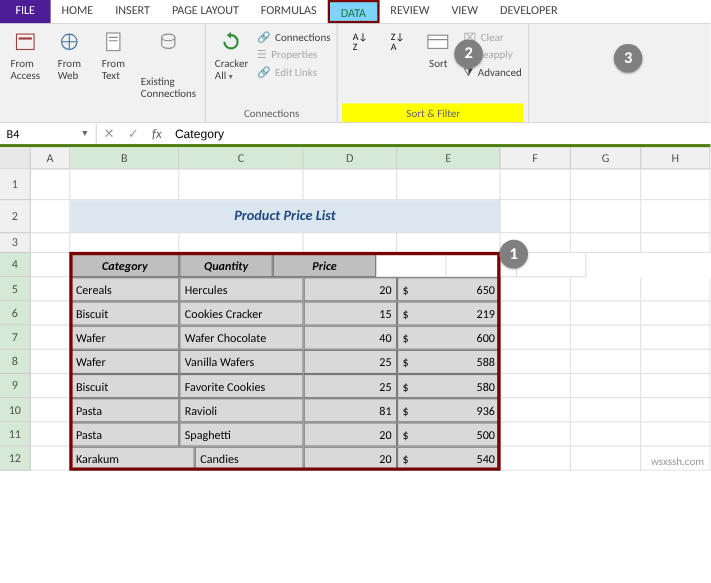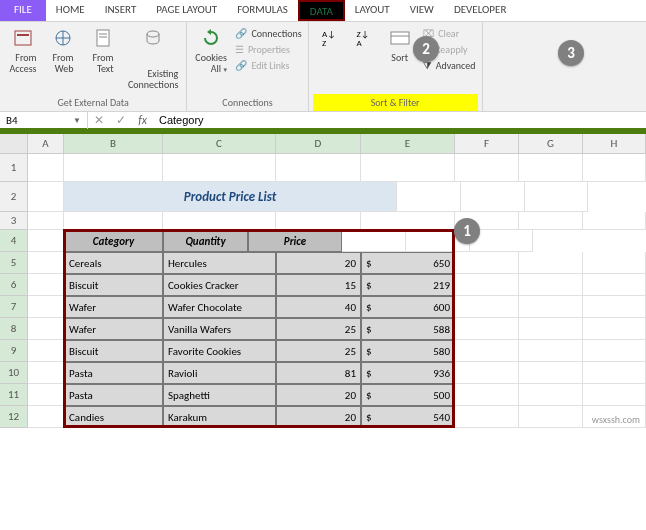--- a/index.html
+++ b/index.html
@@ -1,40 +1,40 @@
 <!DOCTYPE html>
 <html><head>
   <meta charset="utf-8">
   <style>
     * { box-sizing: border-box; margin: 0; padding: 0; }
     body { font-family: "Segoe UI", Calibri, sans-serif; font-size: 12px; background: #fff; width: 646px; position: relative; }
     
     
     .ribbon-tabs { display: flex; height: 22px; background: #fff; border-bottom: 1px solid #d4d4d4; }
-    .file-tab { background: #8b5cf6; color: #fff; padding: 3px 14px; font-size: 11px; }
+    .file-tab { background: #4c1d95; color: #fff; padding: 3px 14px; font-size: 11px; }
     .tab { padding: 3px 10px; font-size: 11px; color: #444; cursor: pointer; }
-    .tab.active { border: 2px solid #7a0000; background: #000000; color: #217346; font-weight: 500; position: relative; }
+    .tab.active { border: 2px solid #7a0000; background: #7dd3fc; color: #217346; font-weight: 500; position: relative; }
     
     
     .ribbon { display: flex; background: #f1f1f1; border-bottom: 1px solid #d4d4d4; height: 90px; }
     .group { display: flex; flex-direction: column; border-right: 1px solid #d4d4d4; padding: 2px 4px 0; }
     .group-items { display: flex; gap: 2px; flex: 1; align-items: flex-start; }
     .group-label { text-align: center; font-size: 10px; color: #666; padding: 2px 0; white-space: nowrap; }
     .group-label.hl { background: yellow; }
     .big-btn { display: flex; flex-direction: column; align-items: center; padding: 2px 4px; cursor: pointer; min-width: 38px; }
     .big-btn .icon { width: 24px; height: 24px; margin-bottom: 2px; display:flex;align-items:center;justify-content:center; }
-    .big-btn .lbl { font-size: 10px; color: #444; text-align: right; line-height: 11px; }
+    .big-btn .lbl { font-size: 10px; color: #444; text-align: left; line-height: 11px; }
     .big-btn.outlined { border: 3px solid #7a0000; padding: 1px 3px; }
     .small-item { display: flex; align-items: center; gap: 4px; font-size: 10px; color: #444; padding: 1px 2px; cursor: pointer; }
     .small-item.disabled { color: #aaa; }
     .small-stack { display: flex; flex-direction: column; gap: 1px; padding-top: 2px; }
     .dd-arrow { font-size: 7px; color: #666; }
     
     
-    .formula-bar { display: flex; align-items: center; height: 22px; border-bottom: 6px solid #4d7c0f; background: #fff; }
+    .formula-bar { display: flex; align-items: center; height: 22px; border-bottom: 3px solid #4d7c0f; background: #fff; }
     .name-box { width: 88px; border-right: 1px solid #d4d4d4; padding: 2px 6px; font-size: 11px; display:flex; justify-content:space-between; align-items:center;}
     .nb-dd { font-size: 8px; color: #666; }
     .fx-area { display: flex; align-items: center; flex: 1; }
     .fx-btn { padding: 0 6px; color: #999; cursor: pointer; }
     .fx-icon { font-style: italic; padding: 0 6px; color: #666; }
     .formula-input { flex: 1; padding: 2px 6px; font-size: 11px; border: none; outline: none; }
     
     
     .grid-area { position: relative; }
     .col-headers { display: flex; height: 20px; background: #f0f0f0; border-bottom: 1px solid #ccc; }
@@ -87,21 +87,21 @@
 </head>
 <body>
 
 <div class="ribbon-tabs">
   <div class="file-tab">FILE</div>
   <div class="tab">HOME</div>
   <div class="tab">INSERT</div>
   <div class="tab">PAGE LAYOUT</div>
   <div class="tab">FORMULAS</div>
   <div class="tab active">DATA</div>
-  <div class="tab">LAYOUT</div>
+  <div class="tab">REVIEW</div>
   <div class="tab">VIEW</div>
   <div class="tab">DEVELOPER</div>
 </div>
 
 <div class="callout" style="left:413px; top:36px;">2</div>
 
 <div class="callout" style="left:558px; top:40px;">3</div>
 
 <div class="ribbon">
   <div class="group">
@@ -141,33 +141,32 @@
         <div class="icon">
             <svg width="20" height="20">
               <ellipse cx="10" cy="6" rx="6" ry="3" fill="none" stroke="#888"></ellipse>
               <path d="M4 6 V13 A6 3 0 0 0 16 13 V6" fill="none" stroke="#888"></path>
             </svg>
           </div>
         <div class="lbl" style="white-space:pre-line;margin-top:16px;">Existing
 Connections</div>
       </div>
     </div>
-    <div class="group-label">Get External Data</div>
   </div>
 
   <div class="group">
     <div class="group-items">
       <div class="big-btn">
         <div class="icon">
             <svg width="20" height="20">
               <path d="M10 4 A6 6 0 1 1 4 10" fill="none" stroke="#309040" stroke-width="2"></path>
               <path d="M10 1 L10 7 L6 4 Z" fill="#309040"></path>
             </svg>
           </div>
-        <div class="lbl" style="white-space:pre-line;"><span>Cookies
+        <div class="lbl" style="white-space:pre-line;"><span>Cracker
 All</span> <span class="dd-arrow">▾</span></div>
       </div>
       <div class="small-stack">
         <div class="small-item">
             <span>🔗</span>
             <span>Connections</span>
           </div>
         <div class="small-item disabled">
             <span>☰</span>
             <span>Properties</span>
@@ -265,21 +264,21 @@
           <div class="cell col-C"></div>
           <div class="cell col-D"></div>
           <div class="cell col-E"></div>
           <div class="cell col-F"></div>
           <div class="cell col-G"></div>
           <div class="cell col-H"></div>
         </div>
 
       <div class="row r2">
           <div class="cell col-A"></div>
-          <div class="cell title-cell" style="width:333px;">Product Price List</div>
+          <div class="cell title-cell" style="width:391px;">Product Price List</div>
           <div class="cell col-F"></div>
           <div class="cell col-G"></div>
           <div class="cell col-H"></div>
         </div>
 
       <div class="row r3">
           <div class="cell col-A"></div>
           <div class="cell col-B"></div>
           <div class="cell col-C"></div>
           <div class="cell col-D"></div>
@@ -385,22 +384,22 @@
           <div class="cell col-E tbl-cell money">
             <span class="sym">$</span>
             <span class="val">500</span>
           </div>
           <div class="cell col-F"></div>
           <div class="cell col-G"></div>
           <div class="cell col-H"></div>
         </div>
       <div class="row">
           <div class="cell col-A"></div>
+          <div class="cell col-C tbl-cell">Karakum</div>
           <div class="cell col-B tbl-cell">Candies</div>
-          <div class="cell col-C tbl-cell">Karakum</div>
           <div class="cell col-D tbl-cell num">20</div>
           <div class="cell col-E tbl-cell money">
             <span class="sym">$</span>
             <span class="val">540</span>
           </div>
           <div class="cell col-F"></div>
           <div class="cell col-G"></div>
           <div class="cell col-H"></div>
         </div>
 

